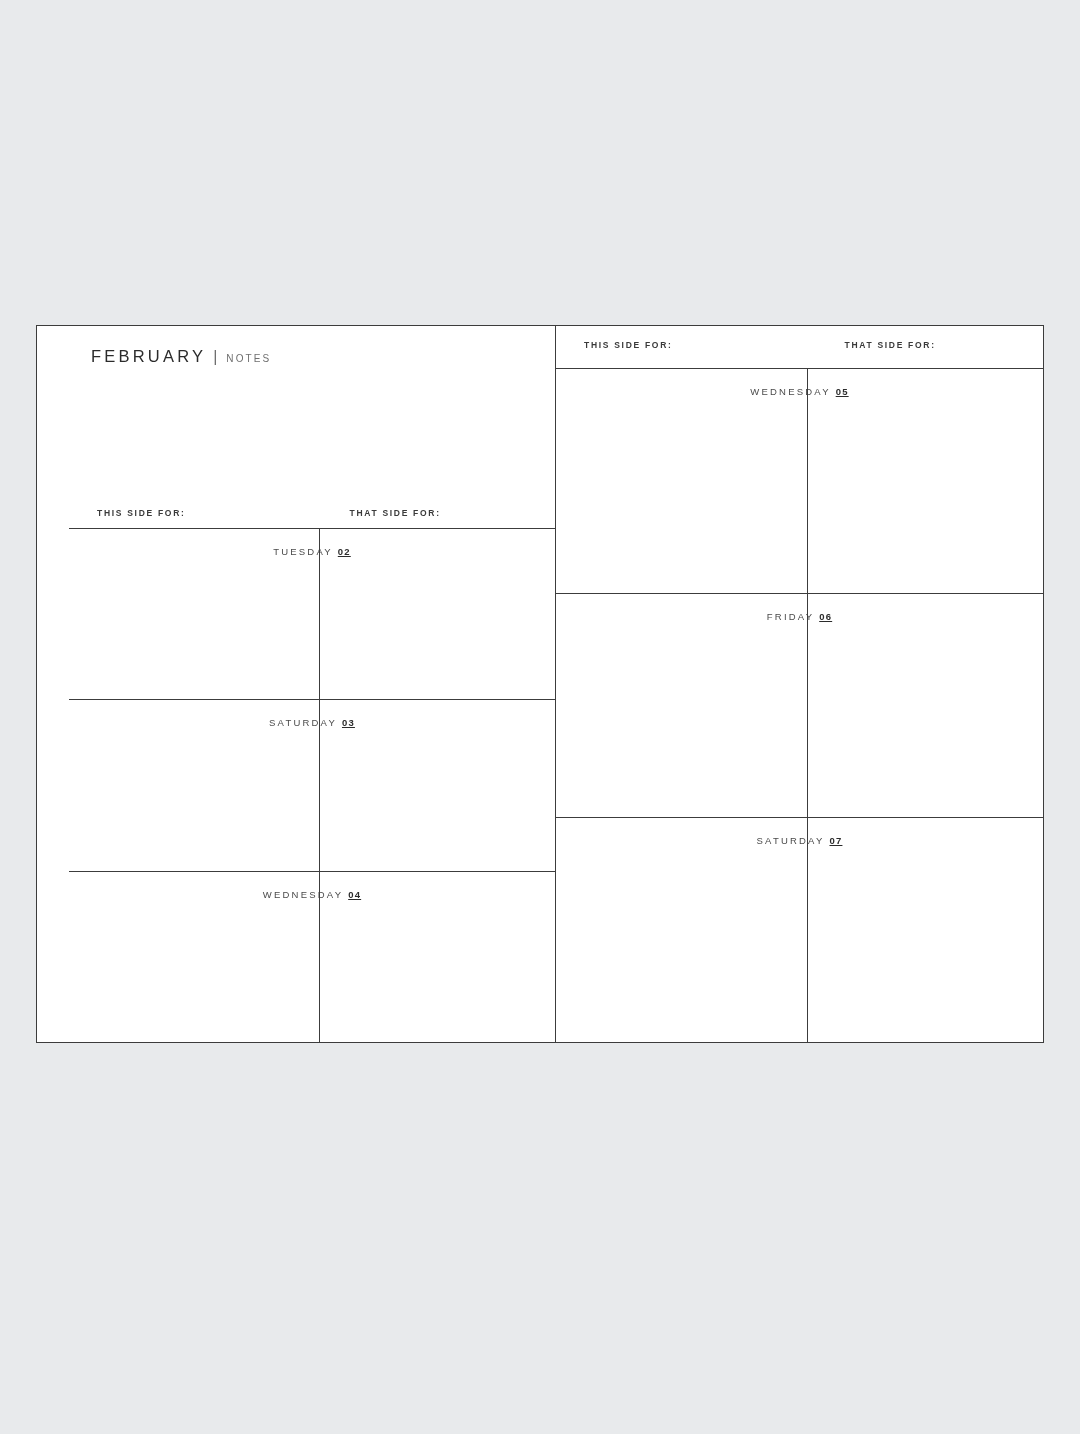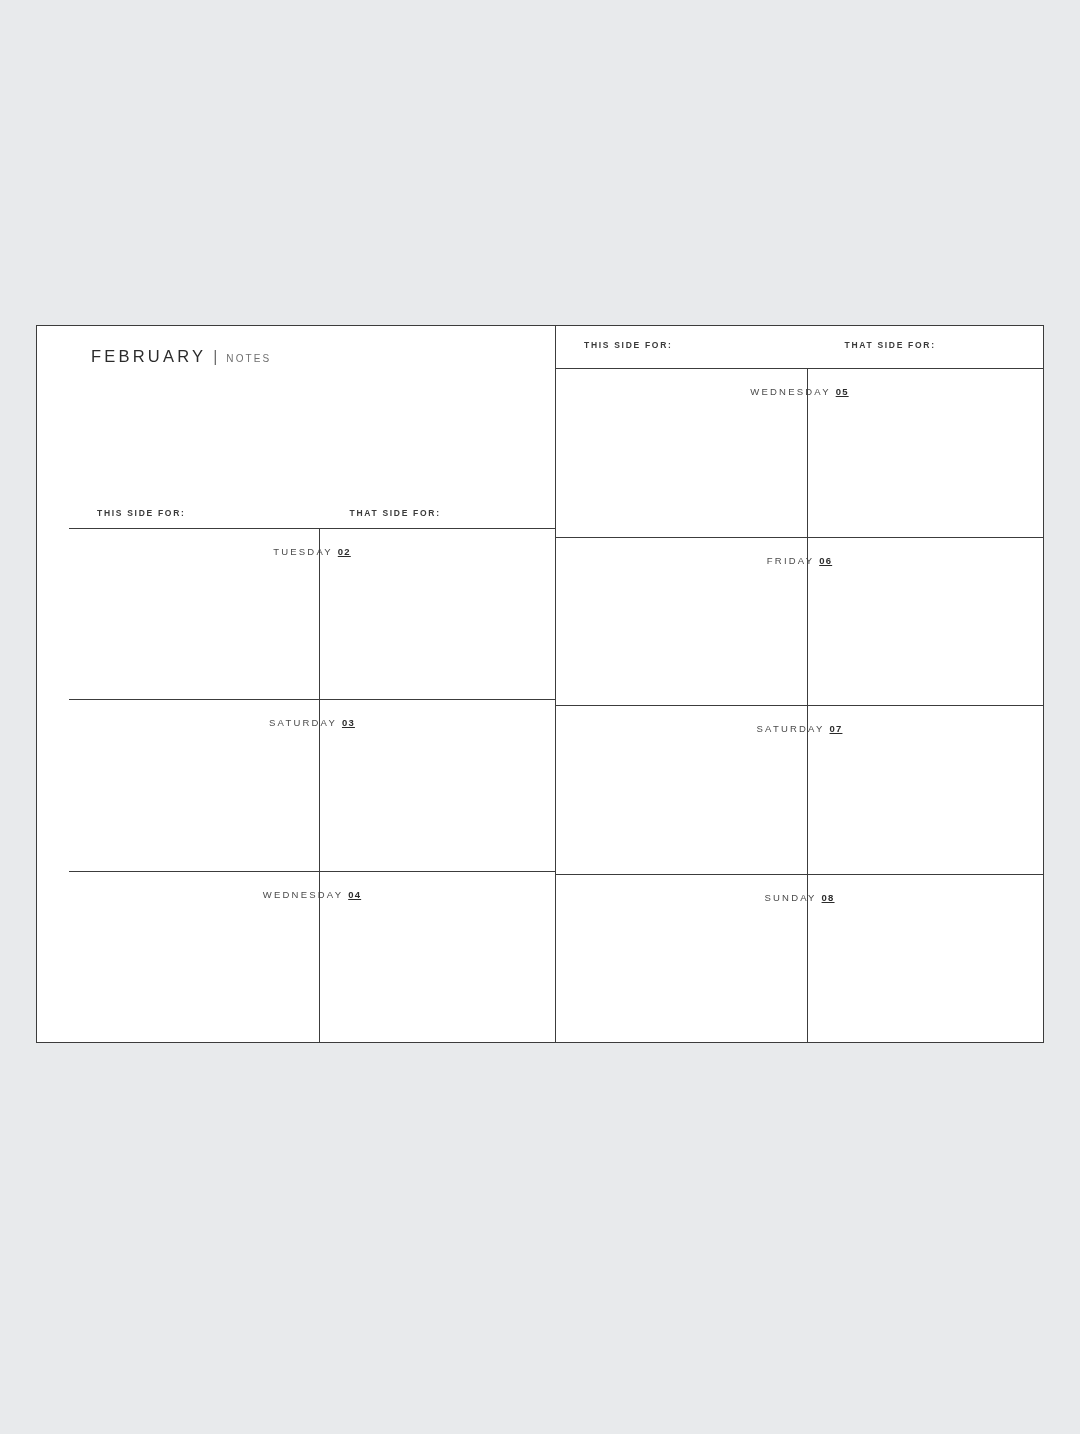--- a/index.html
+++ b/index.html
@@ -213,22 +213,16 @@
       <div class="day-split"></div>
     </div>
 
     <div class="day">
       <div class="day-head">
         <span class="day-name">SATURDAY</span><span class="day-num">07</span>
       </div>
       <div class="day-split"></div>
     </div>
 
-    <div class="day">
-      <div class="day-head">
-        <span class="day-name">SUNDAY</span><span class="day-num">08</span>
-      </div>
-      <div class="day-split"></div>
-    </div>
 
   </div>
 
 </div>
 
 </body></html>

